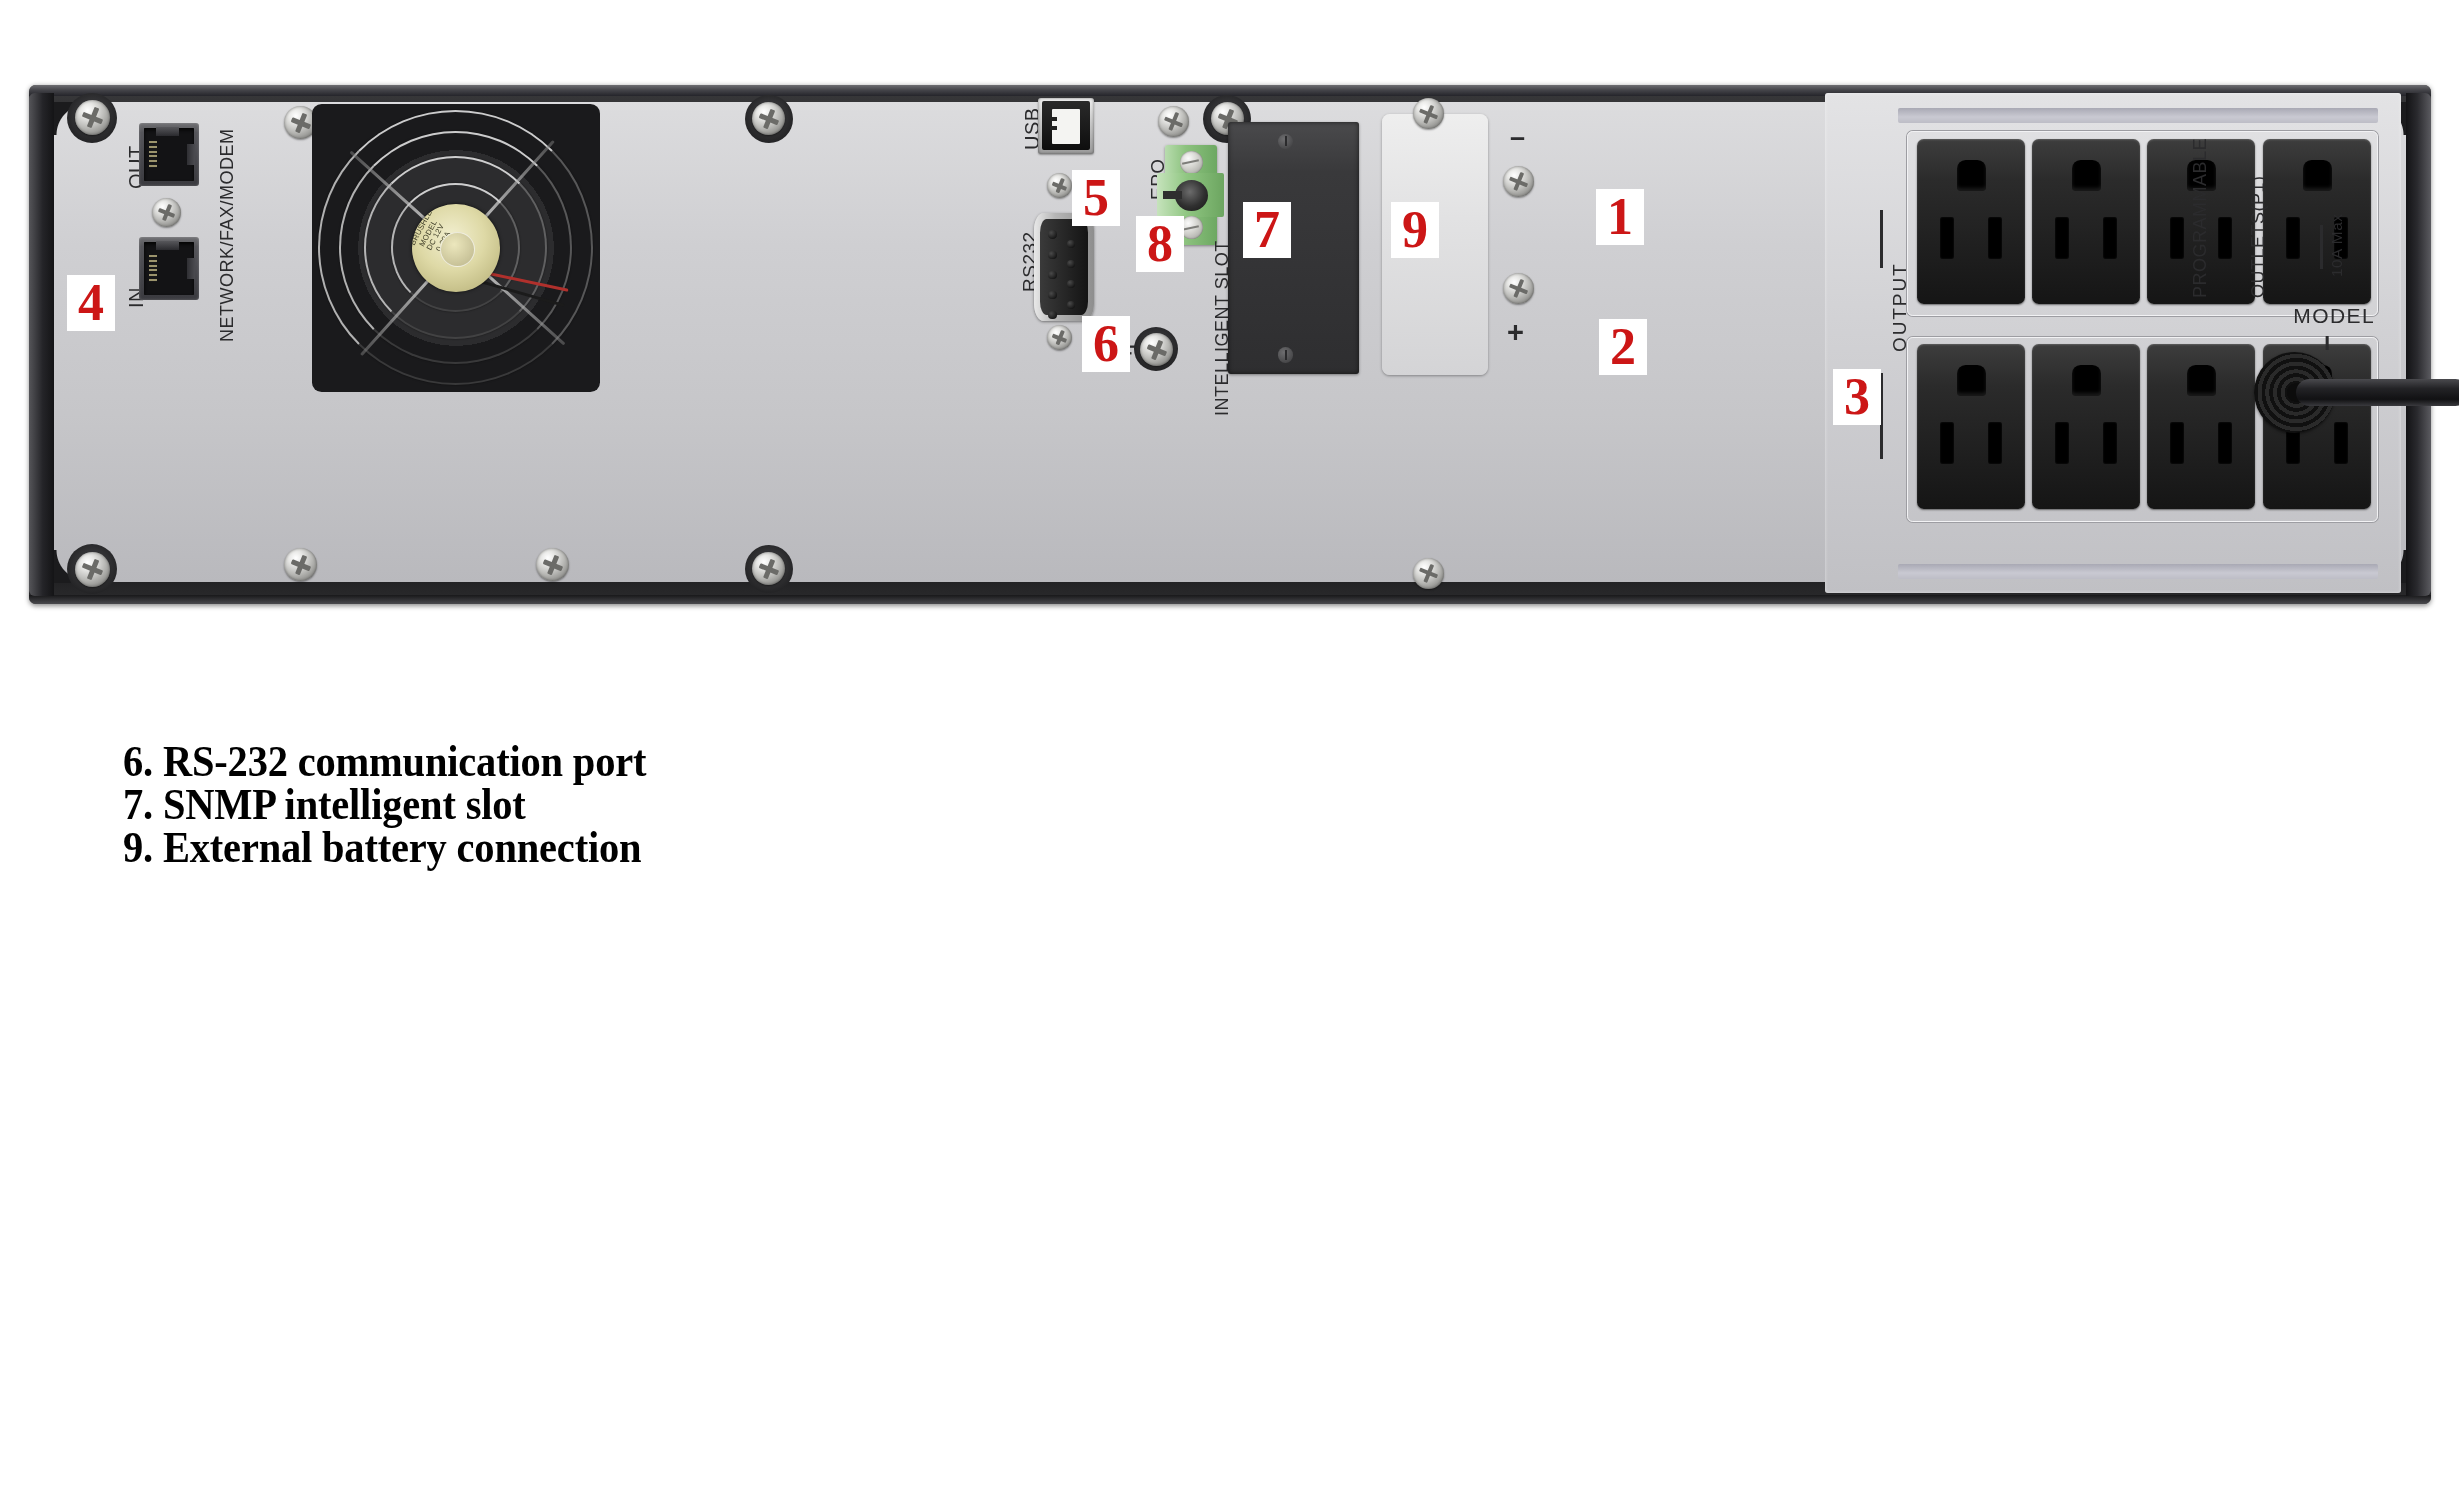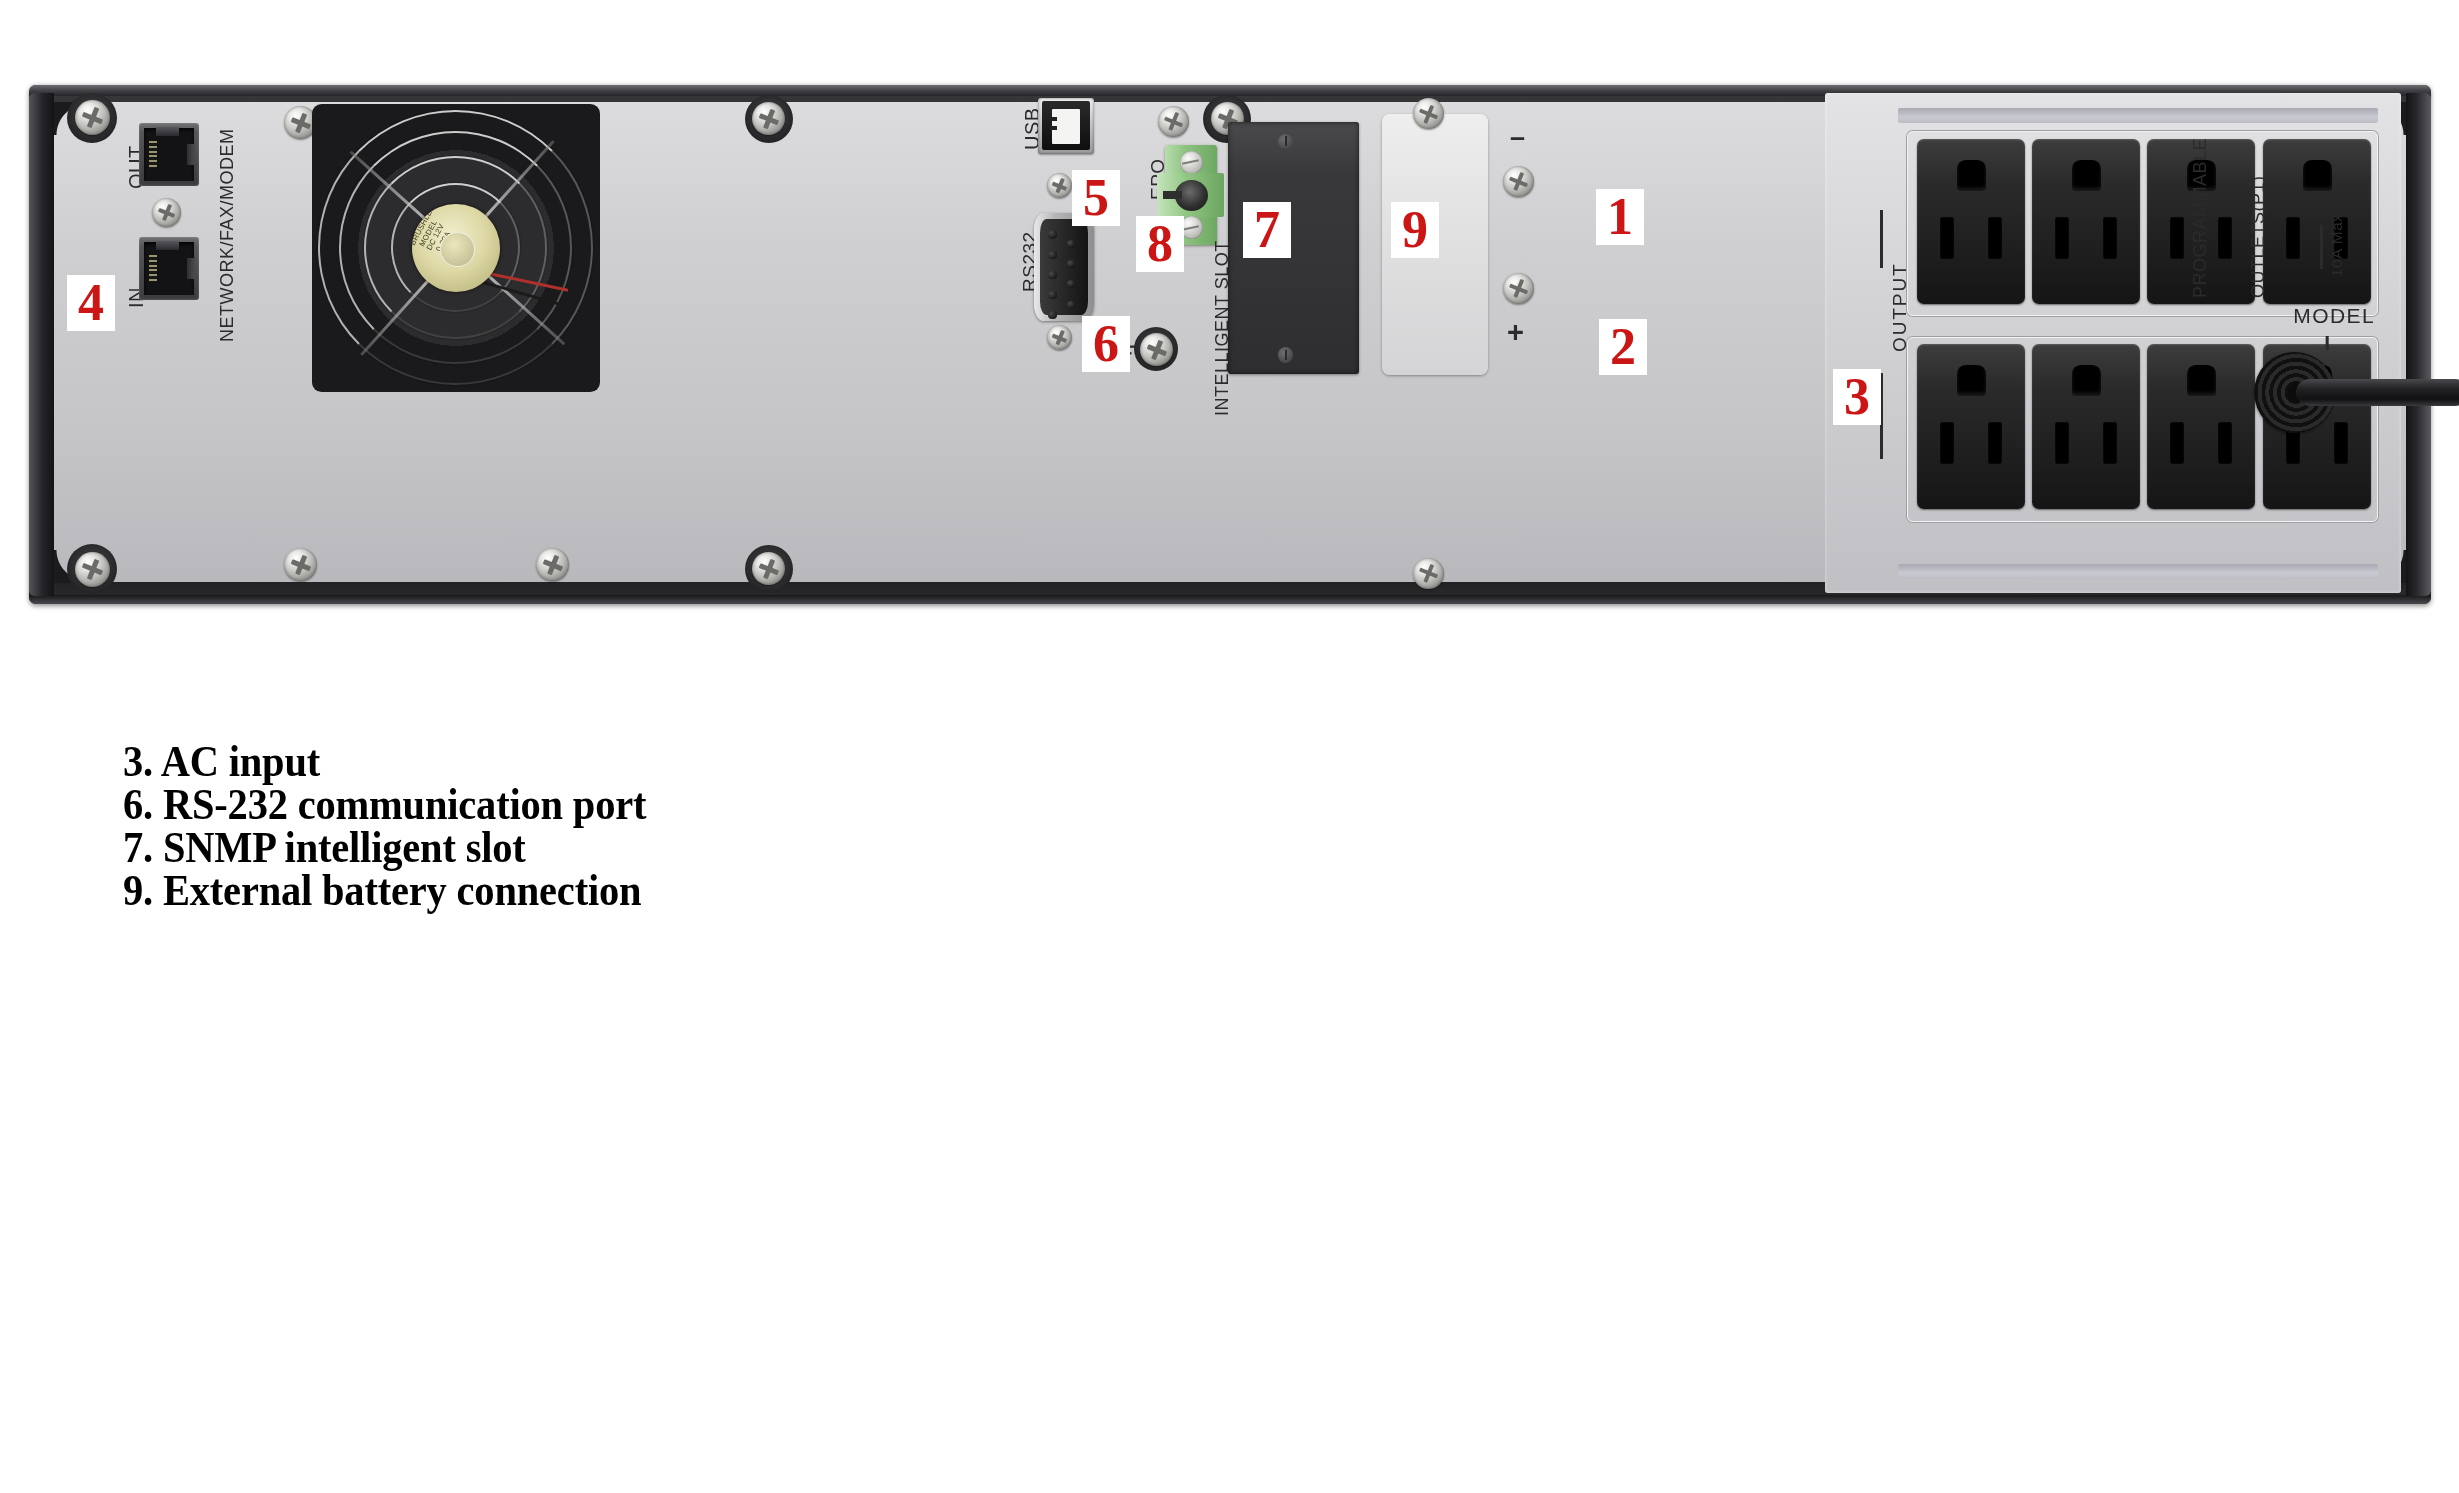--- a/index.html
+++ b/index.html
@@ -515,23 +515,20 @@
   <div class="callout" style="left:1214px;top:117px;width:48px;height:56px;font-size:52px;">7</div>
   <div class="callout" style="left:1362px;top:117px;width:48px;height:56px;font-size:52px;">9</div>
   <div class="callout" style="left:1567px;top:104px;width:48px;height:56px;font-size:52px;">1</div>
   <div class="callout" style="left:1570px;top:234px;width:48px;height:56px;font-size:52px;">2</div>
   <div class="callout" style="left:1804px;top:284px;width:48px;height:56px;font-size:52px;">3</div>
 
 </div>
 
 <div id="legend">
   <div class="legend-row">
-      <div class="legend-item">3. AC input</div>
-    </div>
-  <div class="legend-row">
       <div class="legend-item">6. RS-232 communication port</div>
     </div>
   <div class="legend-row">
       <div class="legend-item">7. SNMP intelligent slot</div>
     </div>
   <div class="legend-row">
       <div class="legend-item">9. External battery connection</div>
     </div>
 </div>
 

